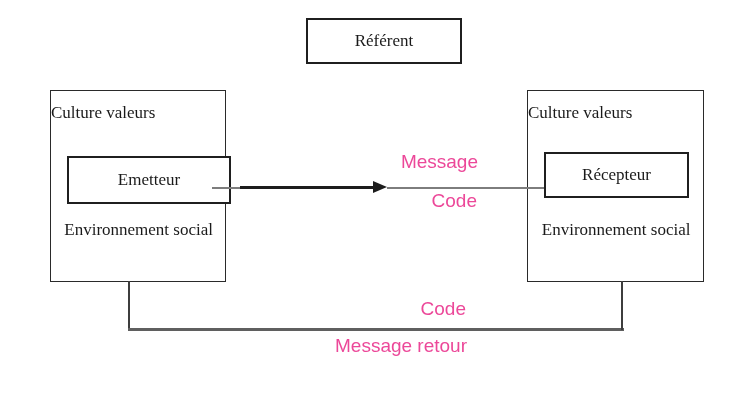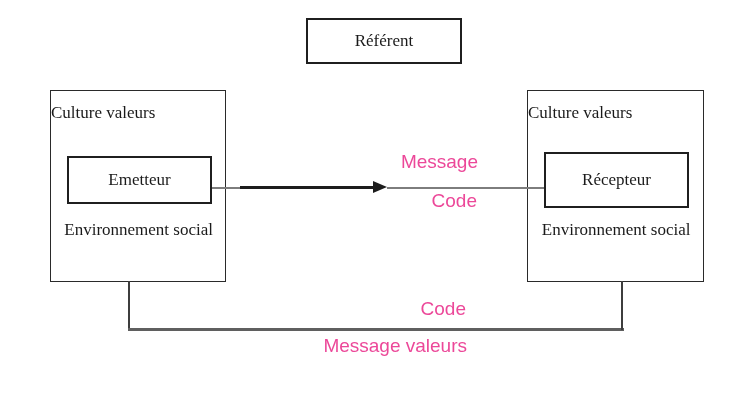--- a/index.html
+++ b/index.html
@@ -35,22 +35,22 @@
     font-size: 17px;
   }
   .inner-box {
     position: absolute;
     border: 2px solid #1f1f1f;
     box-sizing: border-box;
     display: flex; align-items: center; justify-content: center;
     font-size: 17px;
     background: #ffffff;
   }
-  .inner-left  { left: 16px; top: 65px; width: 145px; height: 48px; text-align: center; }
-  .inner-right { left: 16px; top: 61px; width: 145px; height: 56px; }
+  .inner-left  { left: 16px; top: 65px; width: 164px; height: 48px; text-align: center; }
+  .inner-right { left: 16px; top: 61px; width: 145px; height: 46px; }
   .outer-bottom-label {
     position: absolute; top: 128px; left: 50%; width: 150px;
     margin-left: -75px;
     text-align: right; font-size: 17px; line-height: 1.28;
   }
 
   
   .fwd-gray-start { left: 212px; top: 187px; width: 30px; height: 2px; background: #7d7d7d; }
   .fwd-black      { left: 240px; top: 186px; width: 135px; height: 3px; background: #1c1c1c; }
   .fwd-arrowhead  {
@@ -112,15 +112,15 @@
   <div class="abs fwd-gray-end"></div>
 
   <div class="chan-label lbl-message">Message</div>
   <div class="chan-label lbl-code-forward">Code</div>
 
   <div class="abs ret-vert-left"></div>
   <div class="abs ret-horiz"></div>
   <div class="abs ret-vert-right"></div>
 
   <div class="chan-label lbl-code-return">Code</div>
-  <div class="chan-label lbl-message-retour">Message valeurs</div>
+  <div class="chan-label lbl-message-retour">Message retour</div>
 
 </div>
 
 </body></html>

